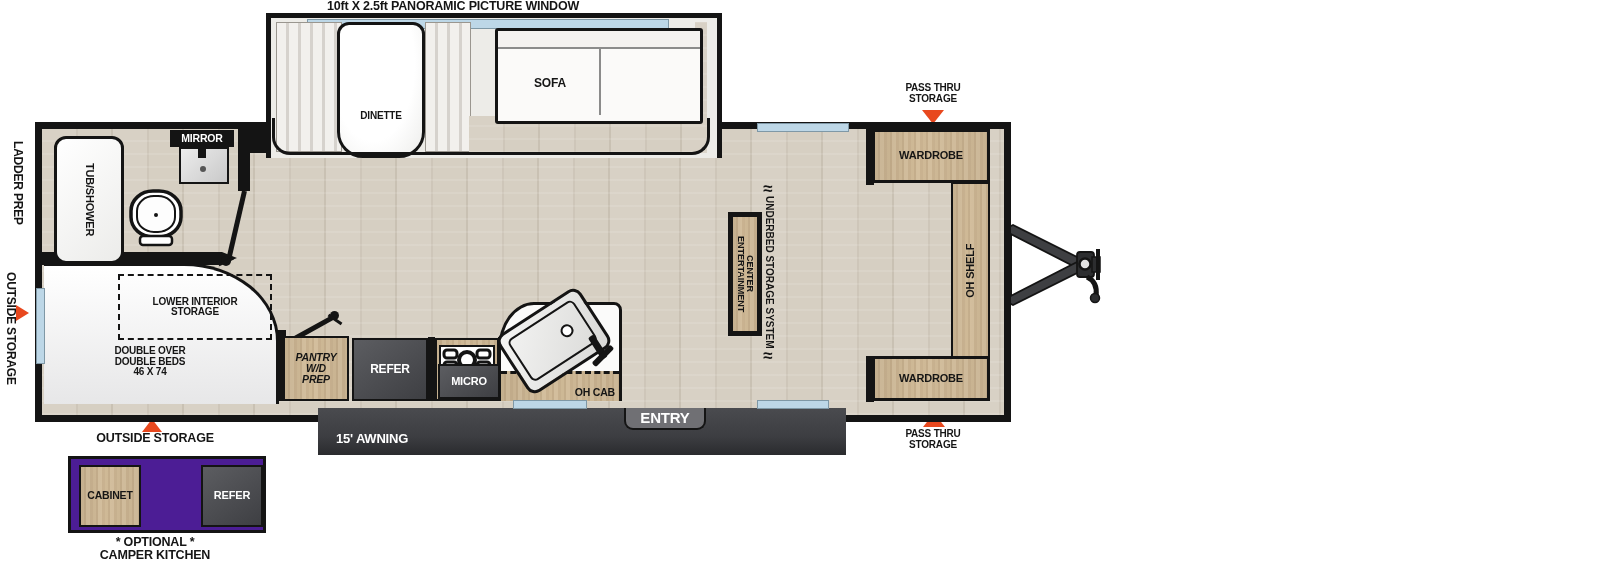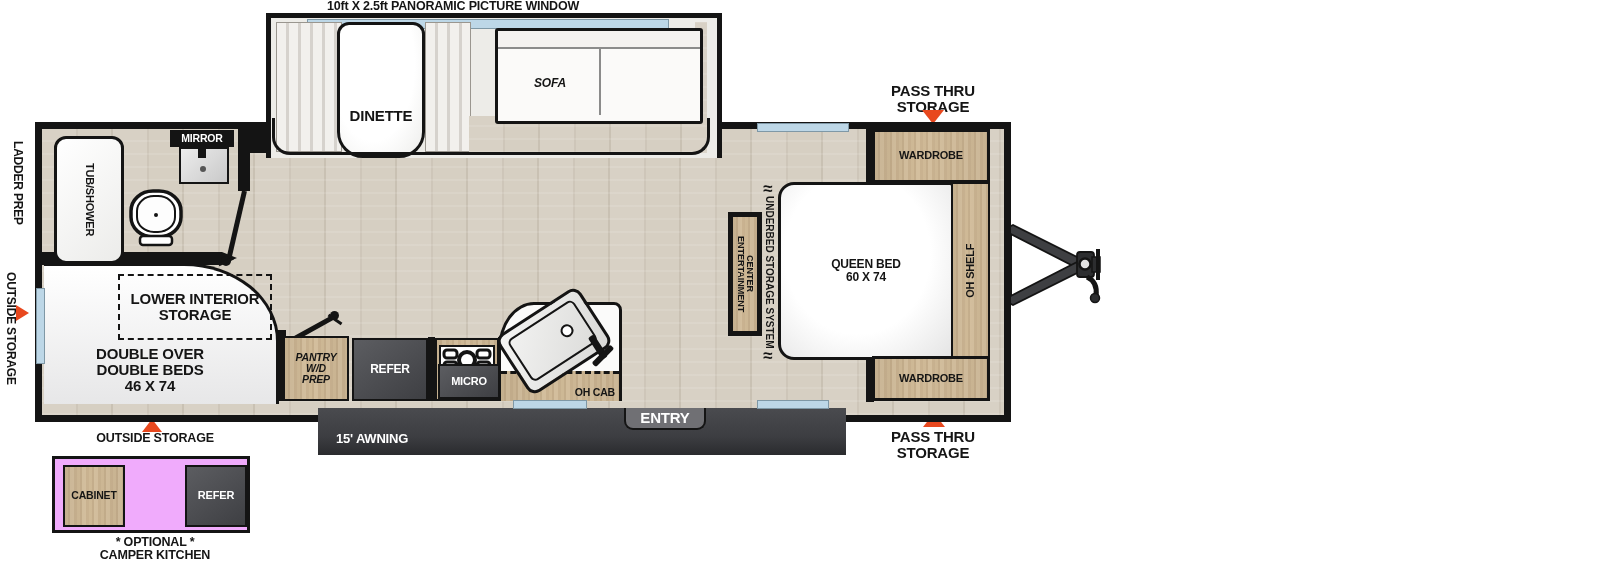--- a/index.html
+++ b/index.html
@@ -1,19 +1,19 @@
 <!DOCTYPE html>
 <html><head>
 <meta charset="utf-8">
 <style>
   html,body{margin:0;padding:0;background:#fff;}
   .canvas{position:relative;width:1479px;height:566px;background:#fff;overflow:hidden;
           font-family:"Liberation Sans",sans-serif;}
   .abs{position:absolute;}
-  .lbl{font-weight:bold;color:#151515;font-size:15px;line-height:1.05;letter-spacing:-0.2px;
+  .lbl{font-weight:bold;color:#151515;font-size:10px;line-height:1.05;letter-spacing:-0.2px;
        white-space:pre-line;text-align:center;}
   .wlbl{color:#fff;}
   .vert{writing-mode:vertical-rl;}
   .blk{background:#141414;}
   .floor{background:
      repeating-linear-gradient(0deg, rgba(255,255,255,0.10) 0 2px, rgba(0,0,0,0) 2px 13px),
      repeating-linear-gradient(90deg,#d8d1c5 0 34px,#cec6b9 34px 36px,#d6cfc2 36px 69px,#c9c1b3 69px 71px);}
   .wood{background:
      linear-gradient(90deg, rgba(0,0,0,0.05), rgba(0,0,0,0) 40%, rgba(0,0,0,0.04)),
      repeating-linear-gradient(90deg,#cfb996 0 3px,#c5ae8c 3px 5px,#d4bf9e 5px 9px,#c9b290 9px 12px);}
@@ -40,21 +40,21 @@
     <div class="abs bench" style="left:154px;top:4px;width:44px;height:128px;"></div>
     <div class="abs floor" style="left:198px;top:98px;width:238px;height:37px;"></div>
     <div class="abs floor" style="left:424px;top:4px;width:12px;height:131px;"></div>
     <div class="abs" style="left:66px;top:4px;width:88px;height:136px;z-index:6;border:3px solid #141414;
                 border-radius:12px 12px 26px 26px;background:
                 radial-gradient(ellipse at 40% 30%, #ffffff 60%, #ededeb 100%);
                 display:flex;align-items:center;justify-content:center;padding-top:52px;box-sizing:border-box;">
       <span class="lbl">DINETTE</span>
     </div>
     <div class="abs" style="left:224px;top:10px;width:202px;height:90px;border:3px solid #141414;border-radius:3px;
-                background:linear-gradient(180deg,#f4f2f0 0 16px,#fbfaf9 16px 100%);z-index:6;font-style:italic;">
+                background:linear-gradient(180deg,#f4f2f0 0 16px,#fbfaf9 16px 100%);z-index:6;">
       <div class="abs" style="left:0;top:16px;width:100%;height:2px;background:#8b8b8b;"></div>
       <div class="abs" style="left:50%;top:18px;width:2px;height:66px;background:#8b8b8b;"></div>
       <div class="abs lbl flexc" style="left:8px;top:24px;width:88px;height:56px;font-size:12px;">SOFA</div>
     </div>
   </div>
 
   <div class="abs" style="left:272px;top:118px;width:432px;height:34px;border:3px solid #141414;border-top:none;
               border-radius:0 0 18px 18px;z-index:5;"></div>
 
   <div class="abs win" style="left:757px;top:123px;width:90px;height:7px;z-index:8;"></div>
@@ -145,25 +145,20 @@
   </div>
 
   <div class="abs wood flexc" style="left:728px;top:212px;width:34px;height:124px;border:5px solid #141414;box-sizing:border-box;z-index:6;">
     <span class="lbl" style="writing-mode:vertical-lr;font-size:9px;letter-spacing:0;">ENTERTAINMENT
 CENTER</span>
   </div>
   <div class="abs vert flexc" style="left:757px;top:184px;width:24px;height:176px;z-index:6;">
     <span class="lbl" style="position:absolute;top:0;left:2px;font-size:17px;transform:rotate(90deg);">≈</span>
     <span class="lbl vert" style="font-size:10px;letter-spacing:0;">UNDERBED STORAGE SYSTEM</span>
     <span class="lbl" style="position:absolute;bottom:0;left:2px;font-size:17px;transform:rotate(90deg);">≈</span>
-  </div>
-  <div class="abs flexc" style="left:778px;top:182px;width:176px;height:178px;border:3px solid #141414;box-sizing:border-box;
-              border-radius:16px 4px 4px 16px;background:radial-gradient(ellipse at 45% 40%,#ffffff 55%,#e4e4e4 100%);z-index:6;">
-    <span class="lbl" style="font-size:12px;">QUEEN BED
-60 X 74</span>
   </div>
   <div class="abs wood flexc" style="left:951px;top:182px;width:39px;height:178px;border:2.5px solid #141414;box-sizing:border-box;z-index:6;">
     <span class="lbl" style="transform:rotate(-90deg);white-space:nowrap;font-size:11px;">OH SHELF</span>
   </div>
   <div class="abs wood flexc" style="left:872px;top:129px;width:118px;height:54px;border:3px solid #141414;box-sizing:border-box;z-index:6;">
     <span class="lbl" style="font-size:11px;">WARDROBE</span>
   </div>
   <div class="abs wood flexc" style="left:872px;top:356px;width:118px;height:45px;border:3px solid #141414;box-sizing:border-box;z-index:6;">
     <span class="lbl" style="font-size:11px;">WARDROBE</span>
   </div>
@@ -200,21 +195,21 @@
     <span class="lbl wlbl" style="color:#fff;font-size:13px;padding-left:18px;padding-top:14px;">15' AWNING</span>
   </div>
   <div class="abs flexc" style="left:624px;top:408px;width:78px;height:20px;background:#707074;border:2px solid #141414;border-top:none;
               border-radius:0 0 9px 9px;z-index:9;">
     <span class="lbl wlbl" style="color:#fff;font-size:15px;">ENTRY</span>
   </div>
 
   <div class="abs tri" style="left:142px;top:419px;border-left:10px solid transparent;border-right:10px solid transparent;border-bottom:13px solid #e8481e;"></div>
   <div class="abs lbl" style="left:65px;top:432px;width:180px;font-size:12.5px;">OUTSIDE STORAGE</div>
 
-  <div class="abs" style="left:52px;top:456px;width:198px;height:77px;border:3.5px solid #141414;background:#f0abfc;box-sizing:border-box;">
+  <div class="abs" style="left:68px;top:456px;width:198px;height:77px;border:3.5px solid #141414;background:#4c1d95;box-sizing:border-box;">
     <div class="abs wood flexc" style="left:8px;top:6px;width:58px;height:58px;border:2px solid #141414;">
       <span class="lbl" style="font-size:10.5px;">CABINET</span>
     </div>
     <div class="abs grayapp flexc" style="left:130px;top:6px;width:58px;height:58px;">
       <span class="lbl wlbl" style="color:#fff;font-size:11px;">REFER</span>
     </div>
   </div>
   <div class="abs lbl" style="left:55px;top:536px;width:200px;font-size:12.5px;">* OPTIONAL *
 CAMPER KITCHEN</div>
 

